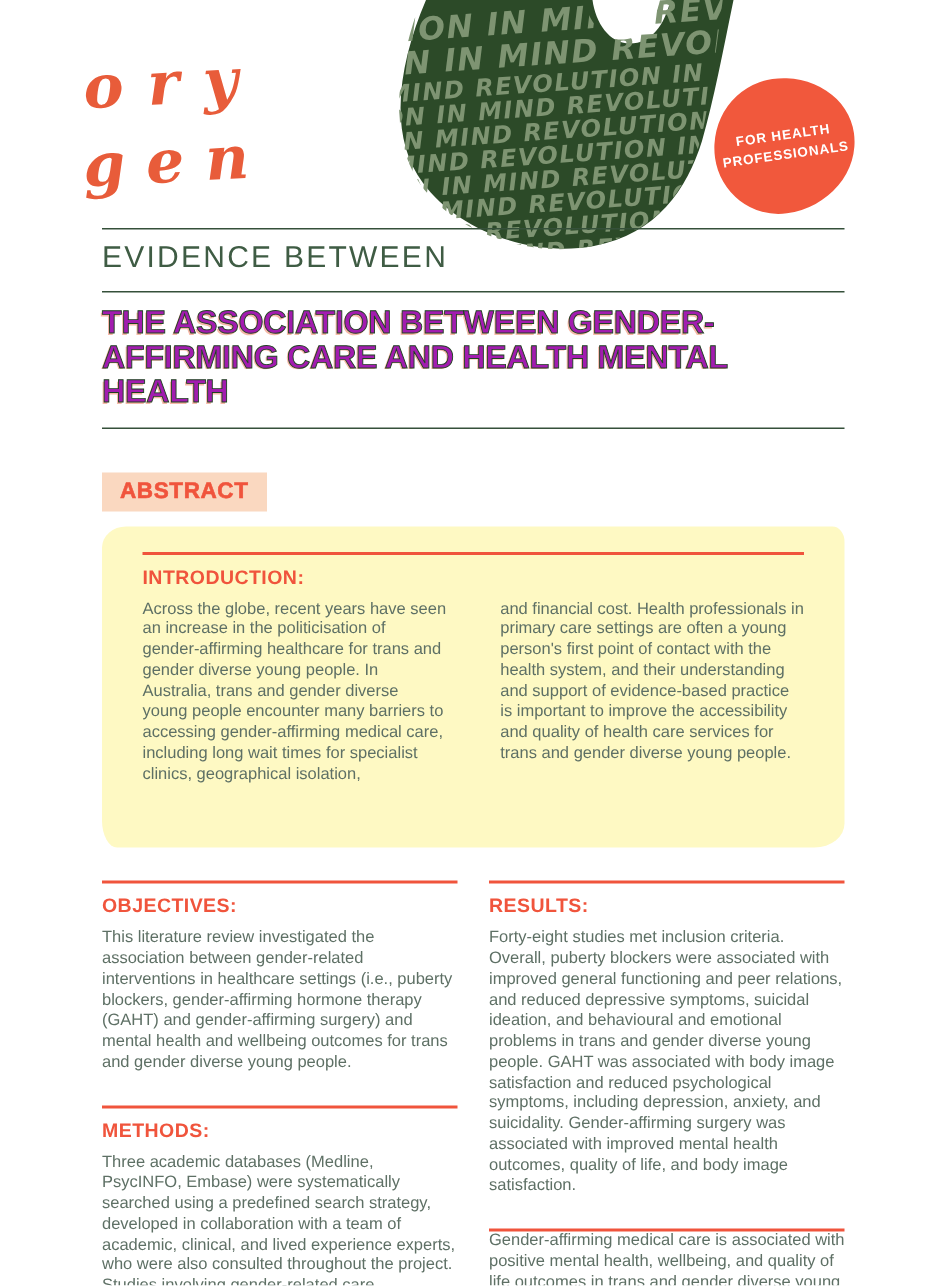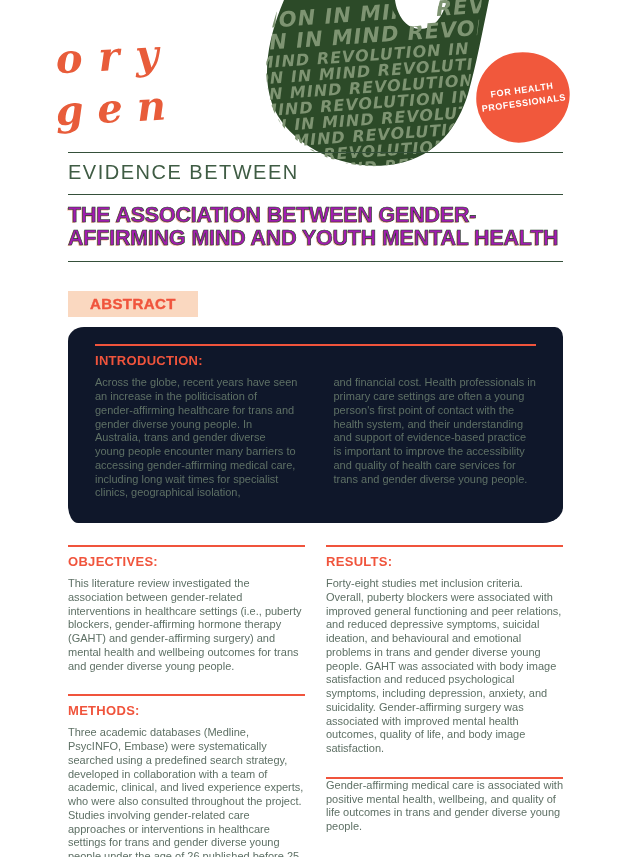--- a/index.html
+++ b/index.html
@@ -42,28 +42,28 @@
   .title {
     margin:9px 0 11px; color:#a21caf; font-weight:bold; font-size:21.5px;
     line-height:1.08; letter-spacing:-0.2px;
     -webkit-text-stroke:0.6px #1E4220;
     text-shadow:-1px 1px 0 rgba(234,96,60,0.45);
   }
   .title span { display:block; }
 
   .abstract-label {
     display:inline-block; margin-top:29px; background:#FAD8C0; color:#F0543C;
-    font-weight:bold; font-size:15px; letter-spacing:0.4px; padding:4px 22px 5px;
+    font-weight:bold; font-size:15px; letter-spacing:0.4px; padding:4px 12px 5px;
     -webkit-text-stroke:0.4px #F0543C;
   }
 
   .intro-box {
-    margin-top:10px; background:#0f172a;
+    margin-top:10px; background:#fef9c3;
     border-radius:16px 8px 20px 10px / 14px 10px 16px 18px;
-    padding:17px 27px 23px;
+    padding:17px 27px 42px;
   }
   .section-heading {
     color:#F0543C; font-weight:bold; font-size:13px; letter-spacing:0.3px;
     margin:7px 0 8px;
   }
   .body-text { color:#5E7065; font-size:11px; line-height:1.25; }
   .intro-cols { display:flex; gap:36px; }
   .intro-col { flex:1; }
 
   .columns { display:flex; gap:21px; margin-top:22px; }
@@ -109,21 +109,21 @@
   </div>
 
   <div class="content">
 
     <div class="rule-dark"></div>
     <div class="eyebrow">EVIDENCE BETWEEN</div>
     <div class="rule-dark"></div>
 
     <h1 class="title">
       <span>THE ASSOCIATION BETWEEN GENDER-</span>
-      <span>AFFIRMING MIND AND YOUTH MENTAL HEALTH</span>
+      <span>AFFIRMING CARE AND HEALTH MENTAL HEALTH</span>
     </h1>
     <div class="rule-dark"></div>
 
     <div class="abstract-label">ABSTRACT</div>
 
     <div class="intro-box">
       <div class="rule-orange"></div>
       <div class="section-heading">INTRODUCTION:</div>
       <div class="intro-cols">
         <div class="intro-col body-text">Across the globe, recent years have seen an increase in the politicisation of gender-affirming healthcare for trans and gender diverse young people. In Australia, trans and gender diverse young people encounter many barriers to accessing gender-affirming medical care, including long wait times for specialist clinics, geographical isolation,</div>

